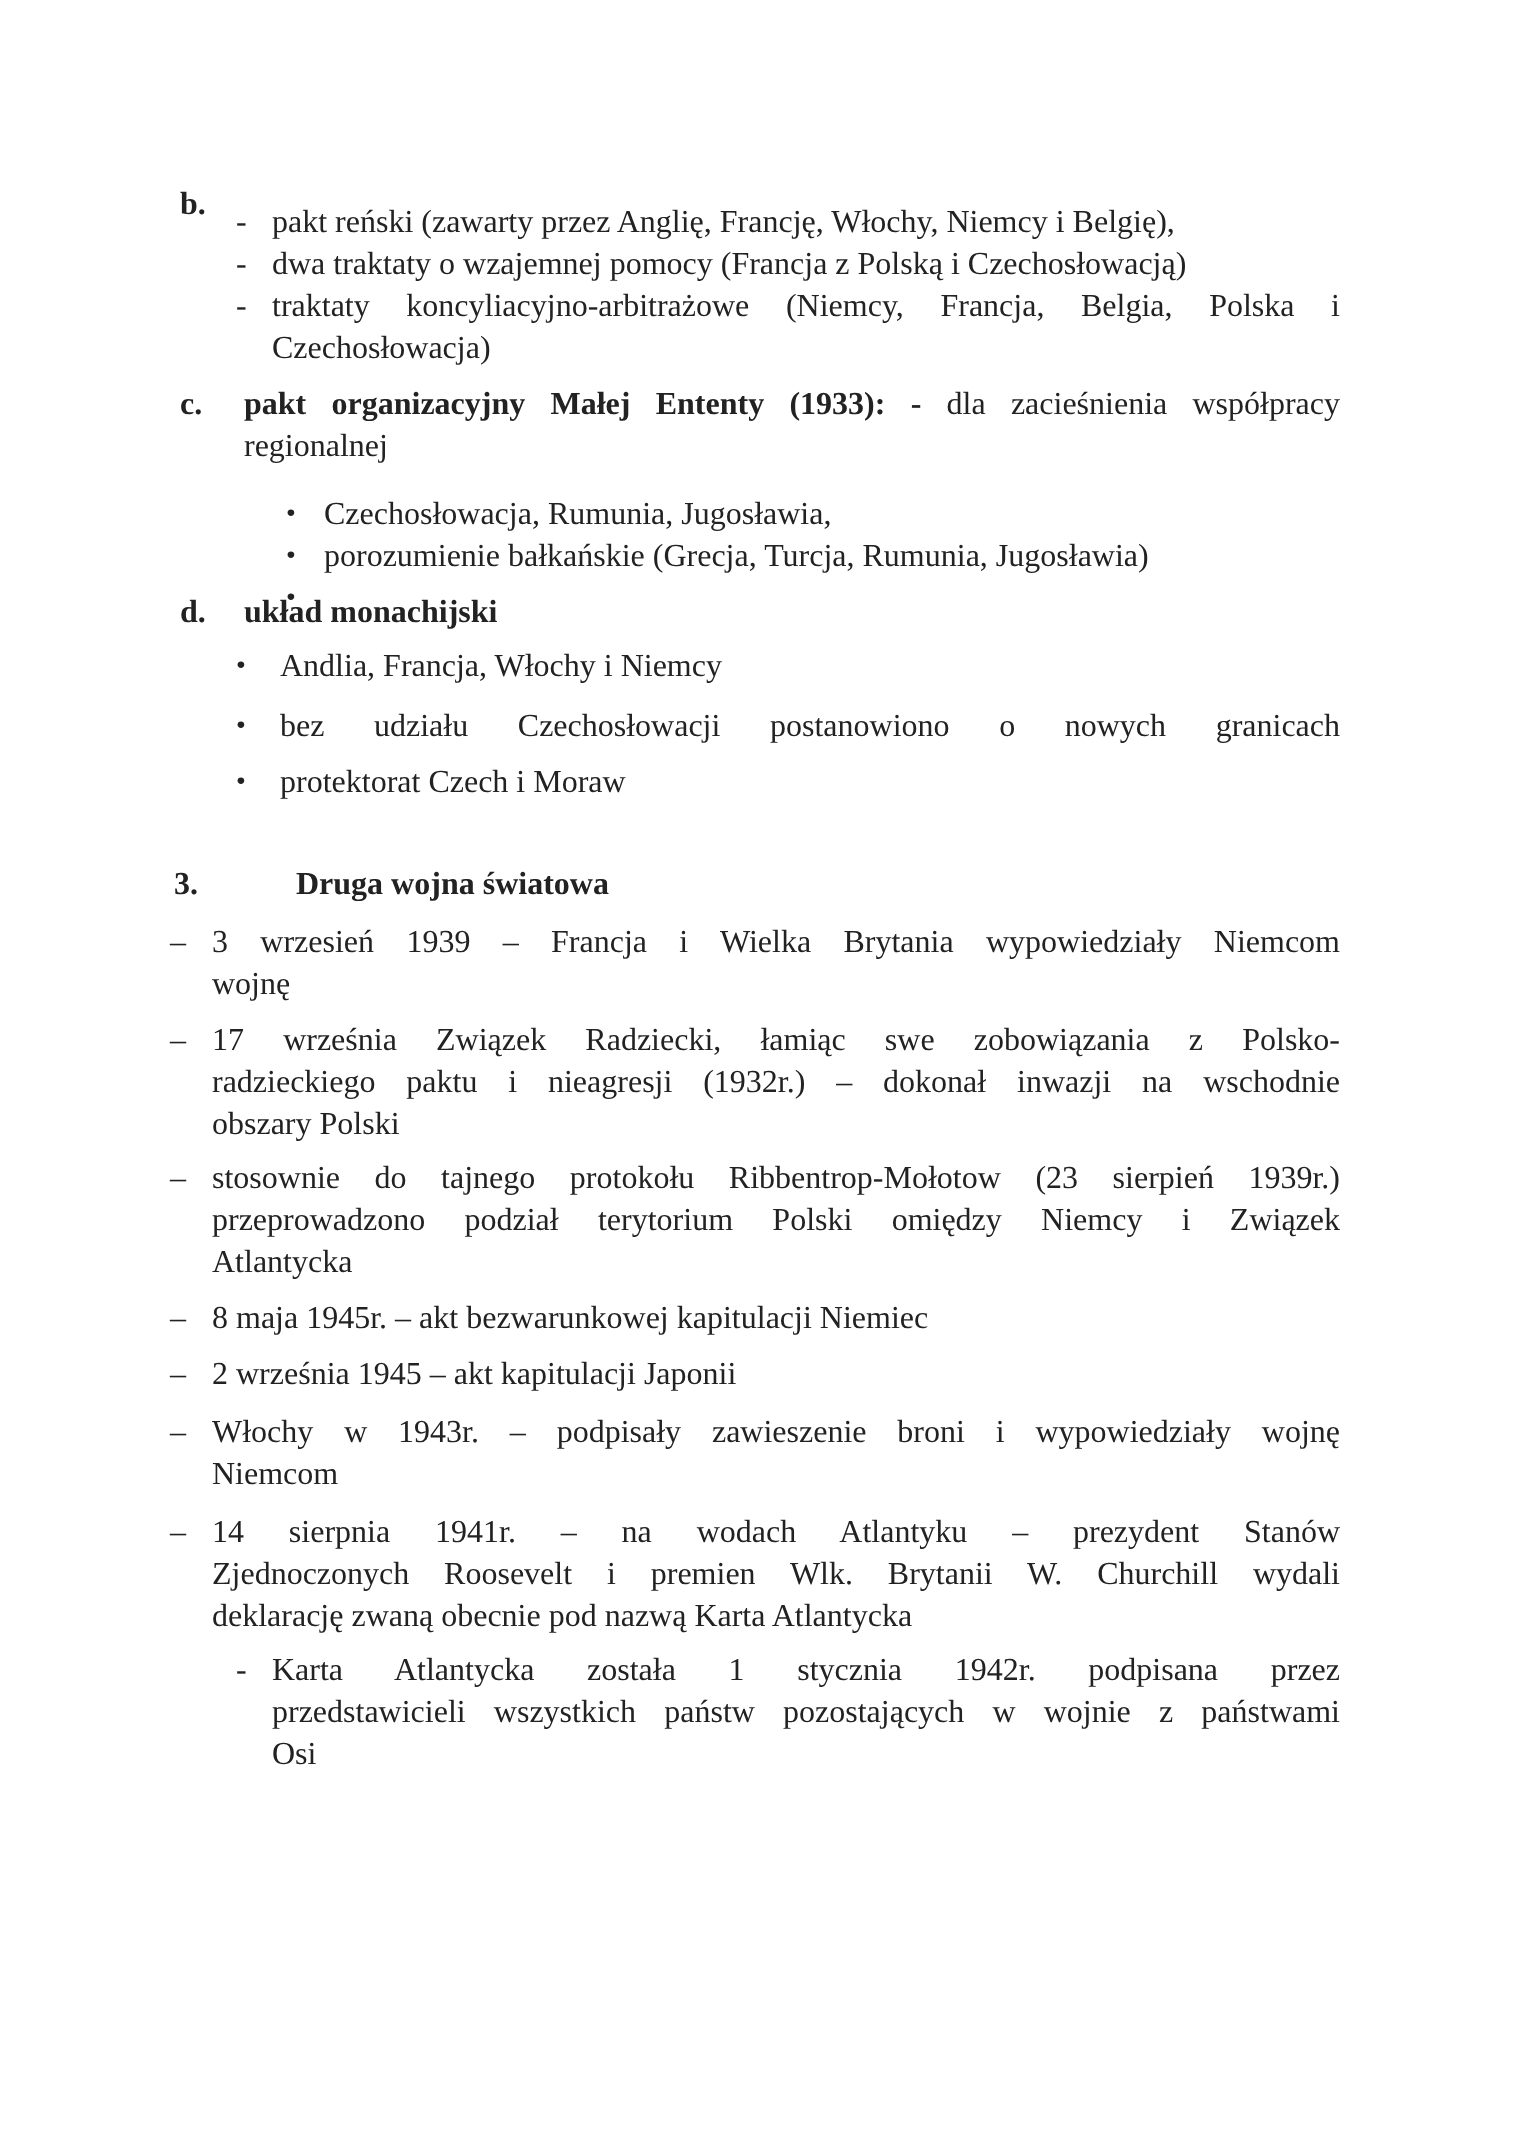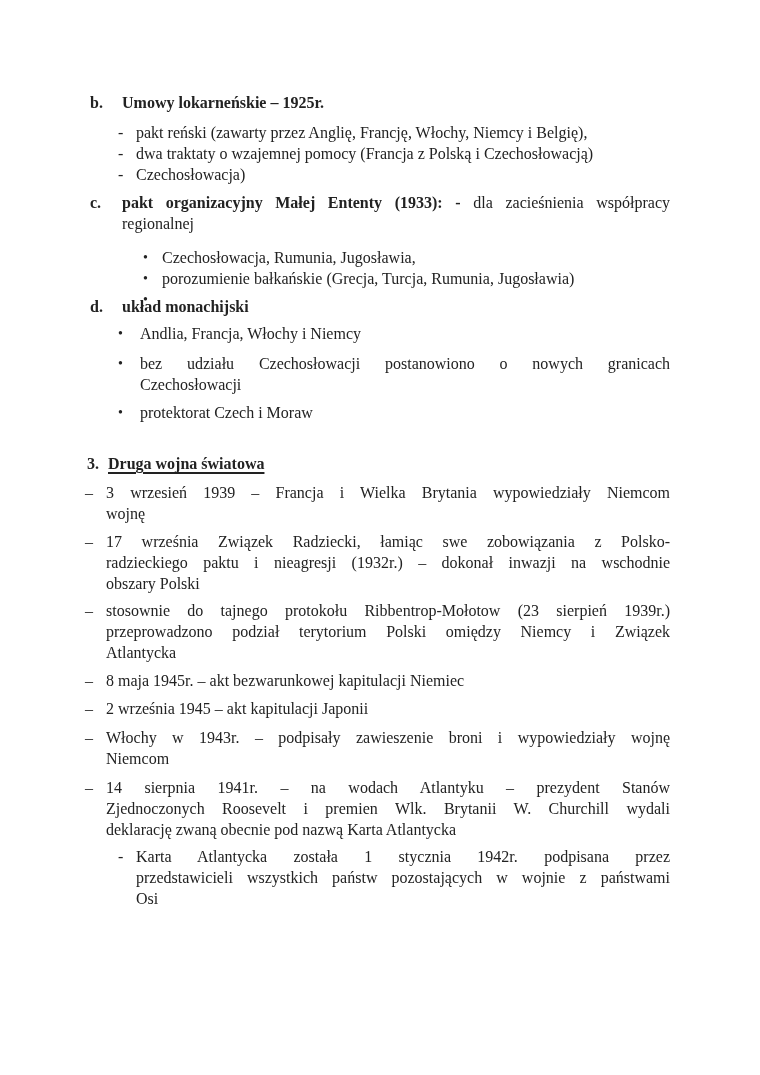--- a/index.html
+++ b/index.html
@@ -15,21 +15,21 @@
   .doc{position:absolute;top:92px;left:0;right:0;}
 
   
   .h{position:relative;padding-right:90px;}
   .h-alpha{padding-left:122px;}
   .h-num{padding-left:108px;}
   .lbl{position:absolute;top:0;font-weight:700;}
   .h-alpha>.lbl{left:90px;}
   .h-num>.lbl{left:87px;}
   .b{font-weight:700;}
-  .u{text-decoration:underline;text-decoration-thickness:1.6px;text-underline-offset:3px;}
+  .u{text-decoration-thickness:1.6px;text-underline-offset:3px;margin-left:40px;}
 
   
   .para{position:relative;}
   .dash1{padding-left:106px;padding-right:90px;}
   .dash1>.mk{left:85px;}
   .dash2{padding-left:136px;padding-right:90px;}
   .dash2>.mk{left:118px;}
   .bul3{padding-left:162px;padding-right:90px;}
   .bul3>.mk{left:143px;}
   .bul2{padding-left:140px;padding-right:90px;}
@@ -49,34 +49,34 @@
   .mb30{margin-bottom:30px;}
 </style>
 </head>
 <body>
 
 <div class="page">
   <div class="doc">
 
     <div class="h h-alpha mb9">
       <span class="lbl">b.</span>
-      <span class="b">Umowy lokarneńskie – 1925r.</span>
     </div>
 
     <div class="mb7">
       <div class="para dash2">
         <span class="mk">-</span>
         <div class="ln">pakt reński (zawarty przez Anglię, Francję, Włochy, Niemcy i Belgię),</div>
       </div>
       <div class="para dash2">
         <span class="mk">-</span>
         <div class="ln">dwa traktaty o wzajemnej pomocy (Francja z Polską i Czechosłowacją)</div>
       </div>
       <div class="para dash2">
         <span class="mk">-</span>
+        <div class="ln j">traktaty koncyliacyjno-arbitrażowe (Niemcy, Francja, Belgia, Polska i</div>
         <div class="ln">Czechosłowacja)</div>
       </div>
     </div>
 
     <div class="h h-alpha mb13">
       <span class="lbl">c.</span>
       <div class="ln j"><span class="b">pakt organizacyjny Małej Ententy (1933): -</span> <span>dla zacieśnienia współpracy</span></div>
       <div class="ln">regionalnej</div>
     </div>
 
@@ -99,21 +99,20 @@
       <span class="b">układ monachijski</span>
     </div>
 
     <div class="para bul2 mb9">
       <span class="mk mk-bullet">•</span>
       <div class="ln">Andlia, Francja, Włochy i Niemcy</div>
     </div>
     <div class="para bul2 mb7">
       <span class="mk mk-bullet">•</span>
       <div class="ln j">bez udziału Czechosłowacji postanowiono o nowych granicach</div>
-      <div class="ln">Czechosłowacji</div>
     </div>
     <div class="para bul2 mb30">
       <span class="mk mk-bullet">•</span>
       <div class="ln">protektorat Czech i Moraw</div>
     </div>
 
     <div class="h h-num mb8">
       <span class="lbl">3.</span>
       <span class="b u">Druga wojna światowa</span>
     </div>

